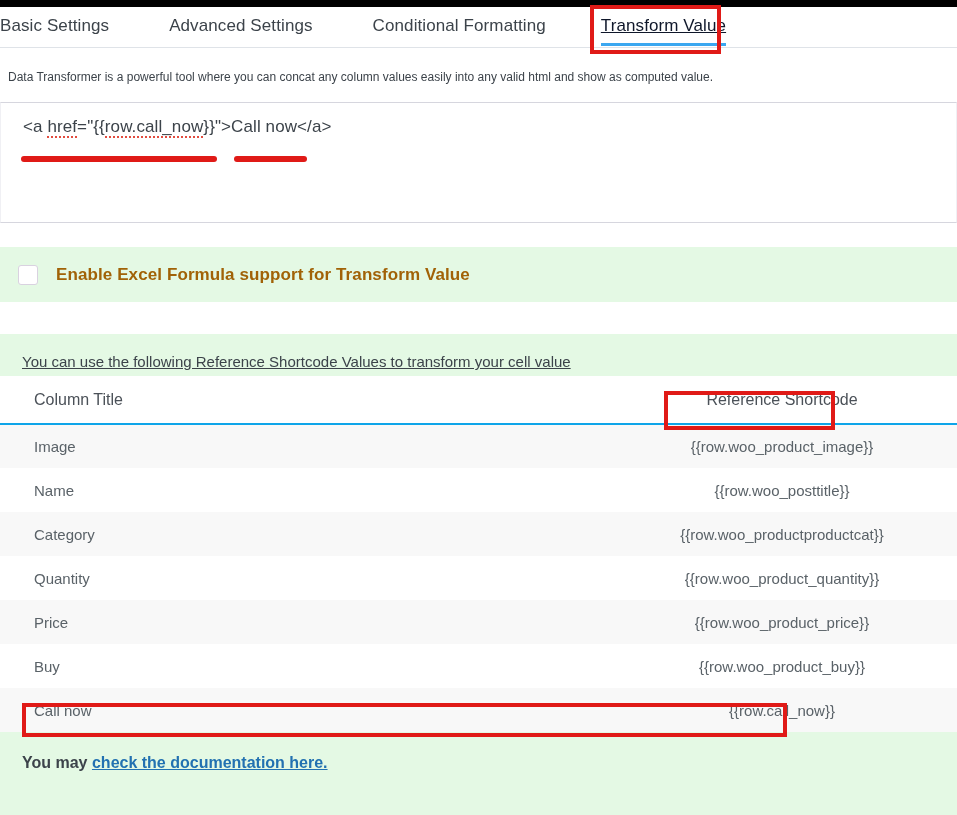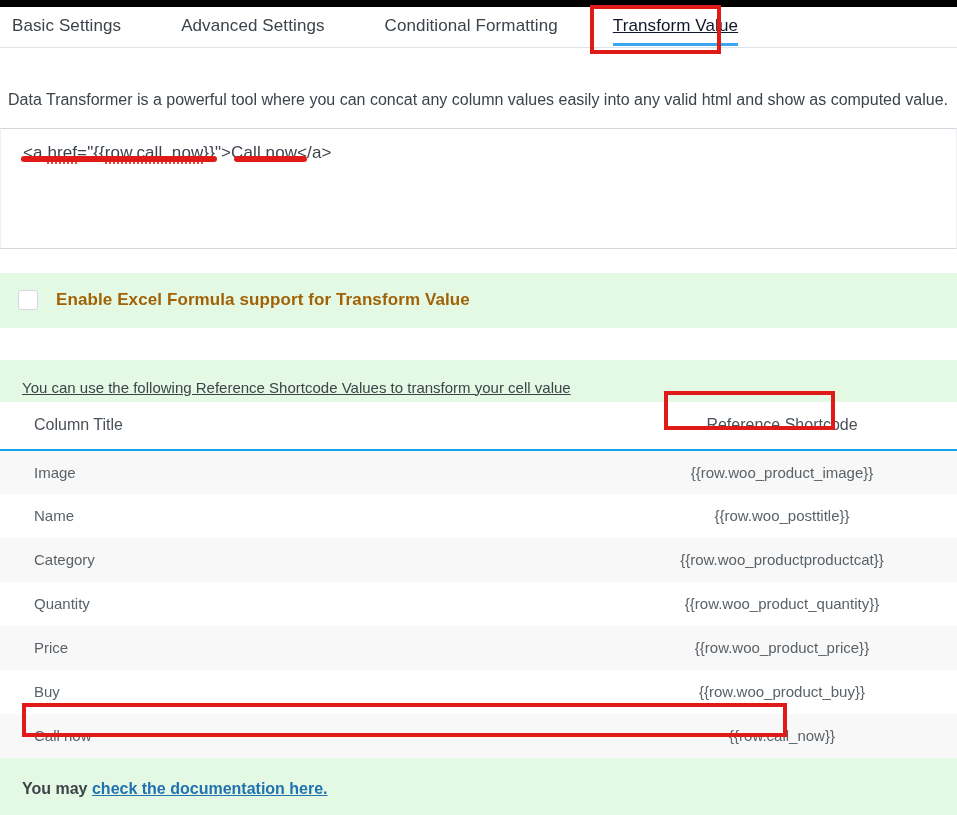--- a/index.html
+++ b/index.html
@@ -36,21 +36,21 @@
   }
   .tab {
     font-size: 17px;
     color: #3c434a;
     padding: 0 0 11px 0;
     letter-spacing: .1px;
     white-space: nowrap;
     cursor: pointer;
     position: relative;
   }
-  .tab.t1 { margin-left: 0px; padding-left: 12px; }
+  .tab.t1 { margin-left: 0px; }
   .tab.t2 { margin-left: 60px; }
   .tab.t3 { margin-left: 60px; }
   .tab.t4 { margin-left: 55px; }
   .tab.active {
     color: #0f172a;
     text-decoration: underline;
   }
   .tab.active::after {
     content: "";
     position: absolute;
@@ -72,24 +72,24 @@
     position: absolute;
     height: 6px;
     background: #e01a17;
     border-radius: 3px;
     pointer-events: none;
     z-index: 40;
   }
 
   
   .description {
-    font-size: 16px;
+    font-size: 12px;
     color: #3c434a;
     padding: 0 8px;
-    margin-top: 41px;
+    margin-top: 21px;
     line-height: 1.35;
     white-space: nowrap;
   }
 
   
   .editor-wrap {
     margin-top: 17px;
     border-top: 1px solid #d6d6de;
     border-bottom: 1px solid #d6d6de;
     border-left: 1px solid #f0f0f4;

